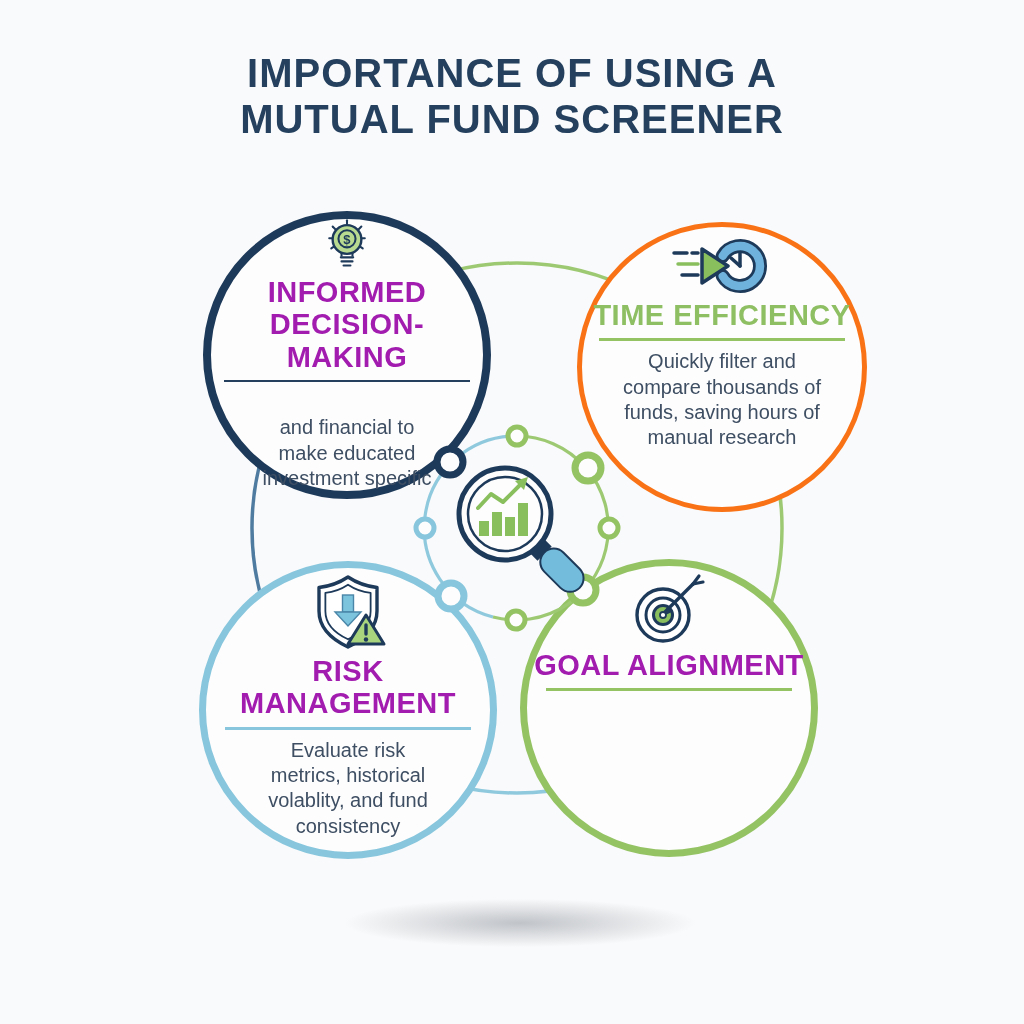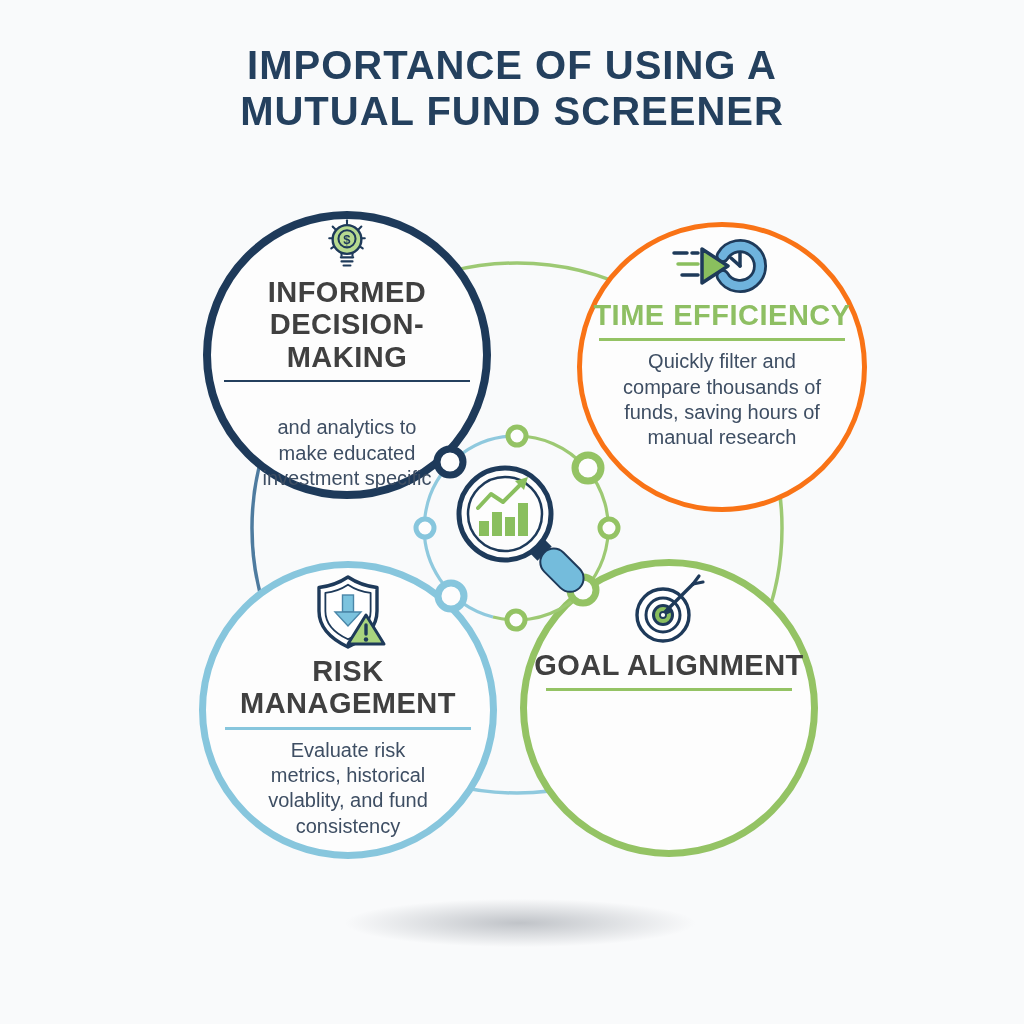--- a/index.html
+++ b/index.html
@@ -13,21 +13,21 @@
   .canvas{position:absolute;inset:0;}
   svg{display:block;}
 
   
   .main-title{
     position:absolute;top:34px;left:0;right:0;
     text-align:center;
     color:#24405e;
     font-size:40px;font-weight:bold;
     line-height:1.16;letter-spacing:1px;
-    margin:8px;
+    margin:16px;
   }
 
   
   .bg-arcs{position:absolute;top:0;left:0;pointer-events:none;}
   .overlay{position:absolute;top:0;left:0;pointer-events:none;z-index:3;}
 
   
   .bubble{
     position:absolute;
     border-radius:50%;
@@ -39,21 +39,21 @@
   }
   .bubble-informed{left:203px;top:211px;width:288px;height:288px;border:8px solid #1e3a5a;}
   .bubble-time    {left:577px;top:222px;width:290px;height:290px;border:5px solid #f97316;padding-top:8px;align-items:center;}
   .bubble-risk    {left:199px;top:561px;width:298px;height:298px;border:7px solid #87c6dd;padding-top:5px;}
   .bubble-goal    {left:520px;top:559px;width:298px;height:298px;border:7px solid #94c364;padding-top:5px;}
 
   .card-title{
     margin:2px 0 0 0;
     font-size:29px;font-weight:bold;
     line-height:1.12;
-    color:#404040;
+    color:#a21caf;
     letter-spacing:0.5px;
   }
   .card-title.green{color:#8ebf63;}
   .underline{
     height:3px;width:246px;border:none;margin:7px 0 8px 0;
   }
   .underline.navy{background:#24405e;}
   .underline.green{background:#94c364;}
   .underline.blue{background:#87c6dd;}
   .card-body{
@@ -108,21 +108,21 @@
       <circle cx="36" cy="29" r="12.5" fill="#b7da90" stroke="#1e3a5a" stroke-width="3"></circle>
       <text x="36" y="36" text-anchor="middle" font-size="19" font-weight="bold" fill="#1e3a5a" font-family="Liberation Sans, sans-serif">$</text>
     </svg>
     <h2 class="card-title">
       <span>INFORMED</span><br>
       <span>DECISION-MAKING</span>
     </h2>
     <hr class="underline navy">
     <p class="card-body">
       <br>
-      <span>and analytics to</span><br>
+      <span>and financial to</span><br>
       <span>make educated</span><br>
       <span>investment specific</span>
     </p>
   </div>
 
   <div class="bubble bubble-time">
     <svg width="100" height="62" viewBox="0 0 100 62">
       <g stroke="#1e3a5a" stroke-width="3.5" stroke-linecap="round">
         <line x1="2" y1="18" x2="15" y2="18"></line>
           <line x1="20" y1="18" x2="26" y2="18"></line>

